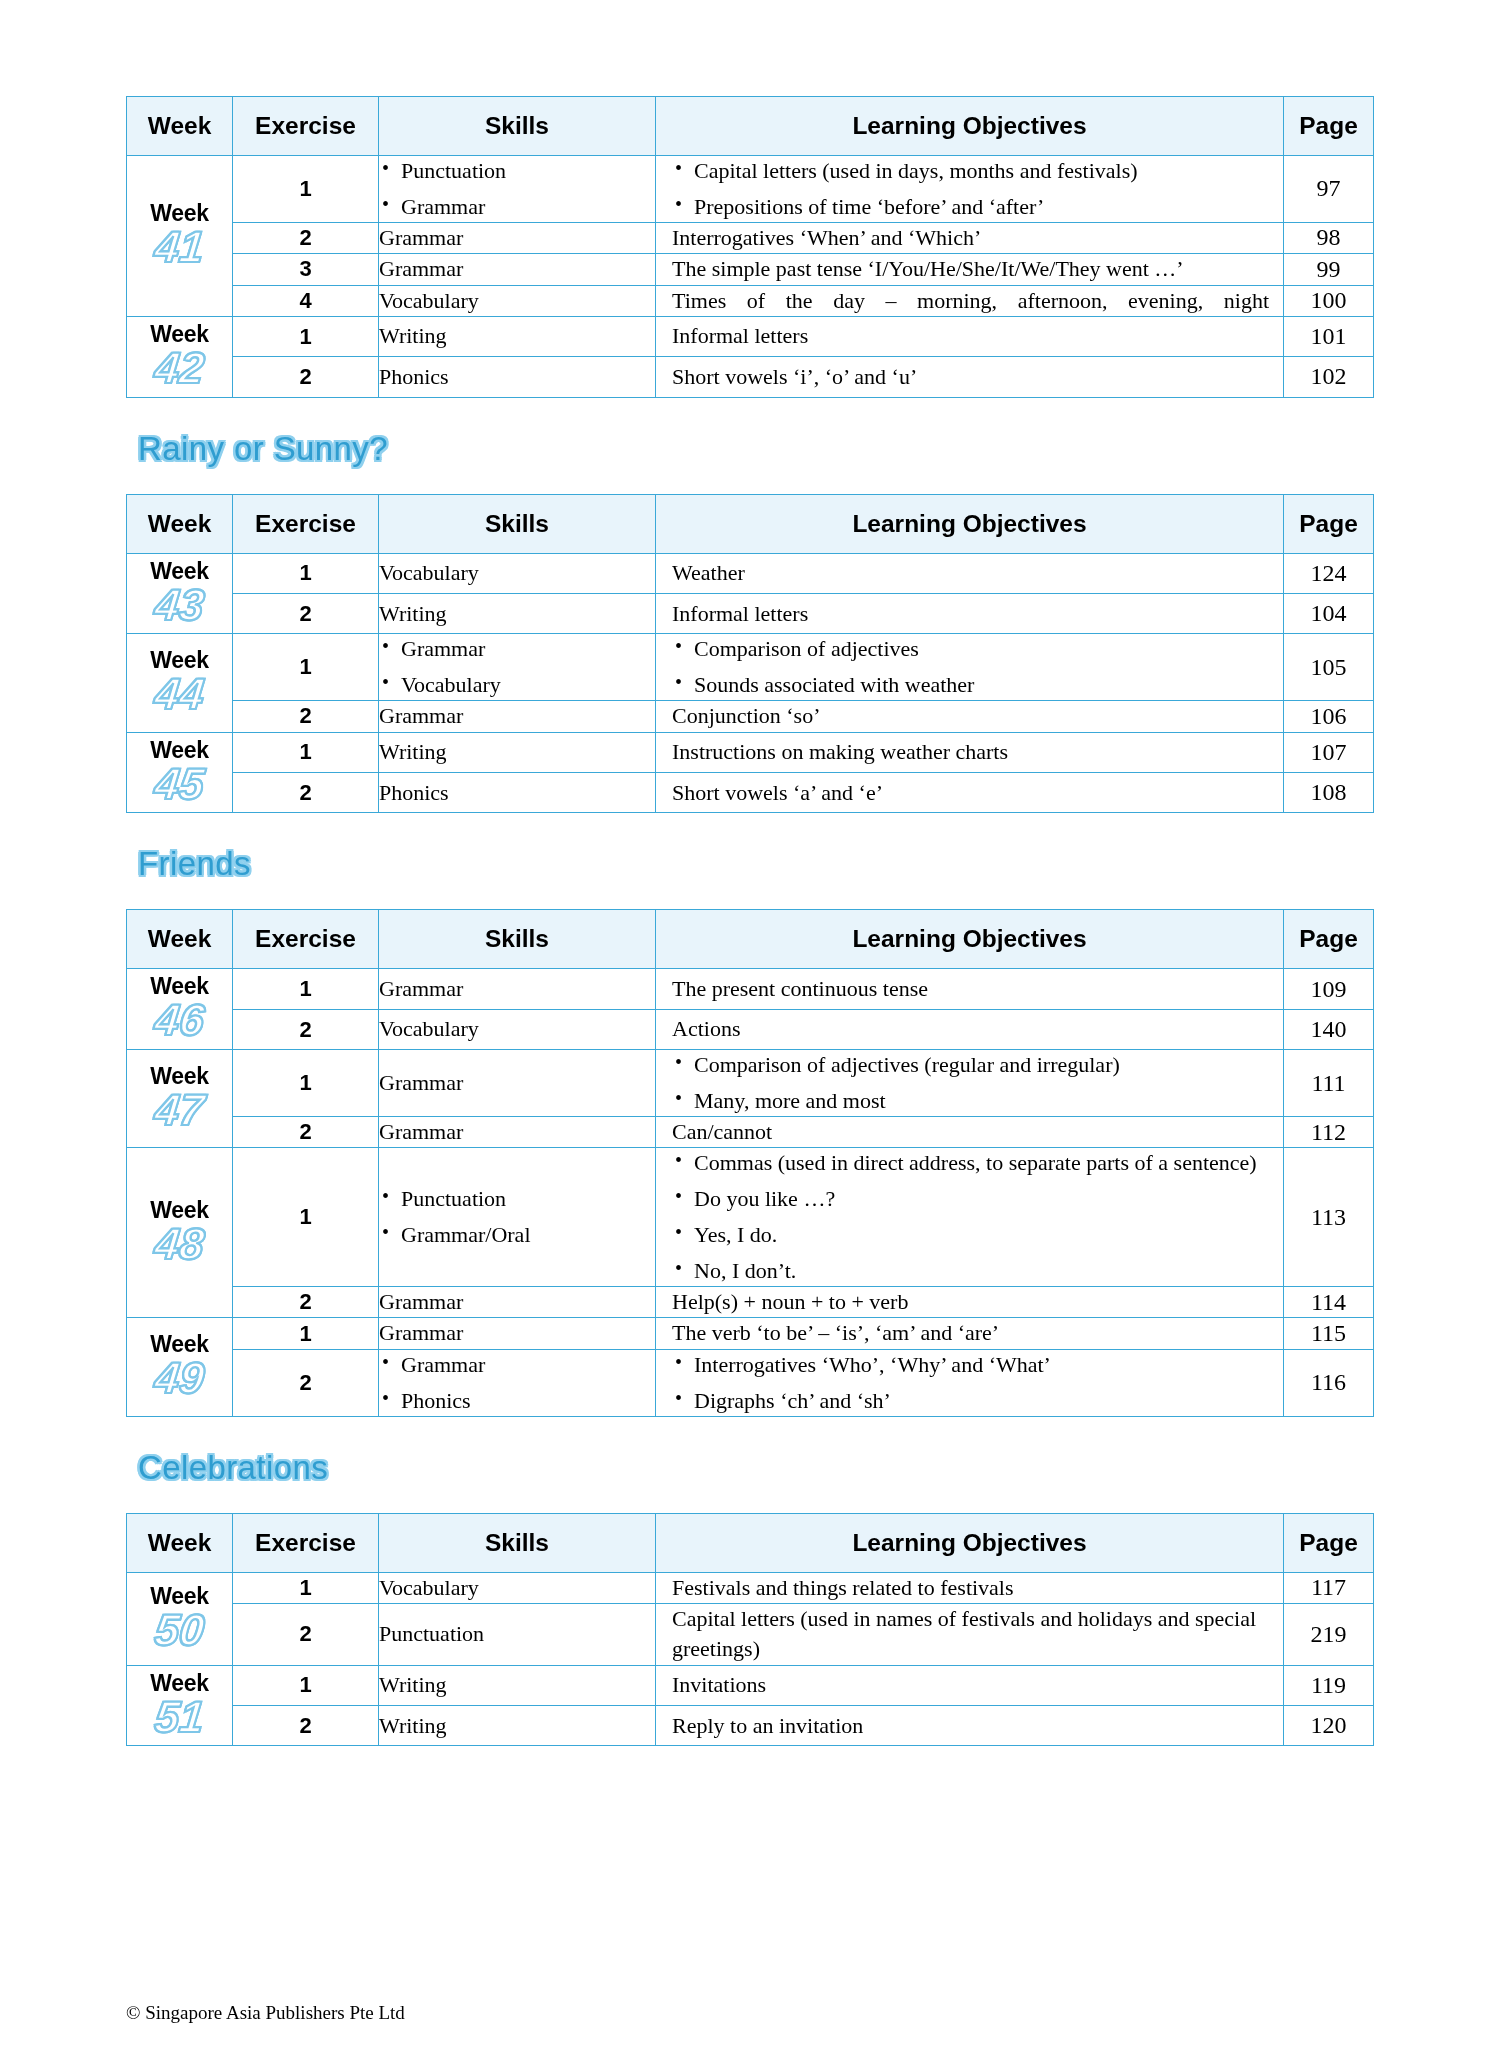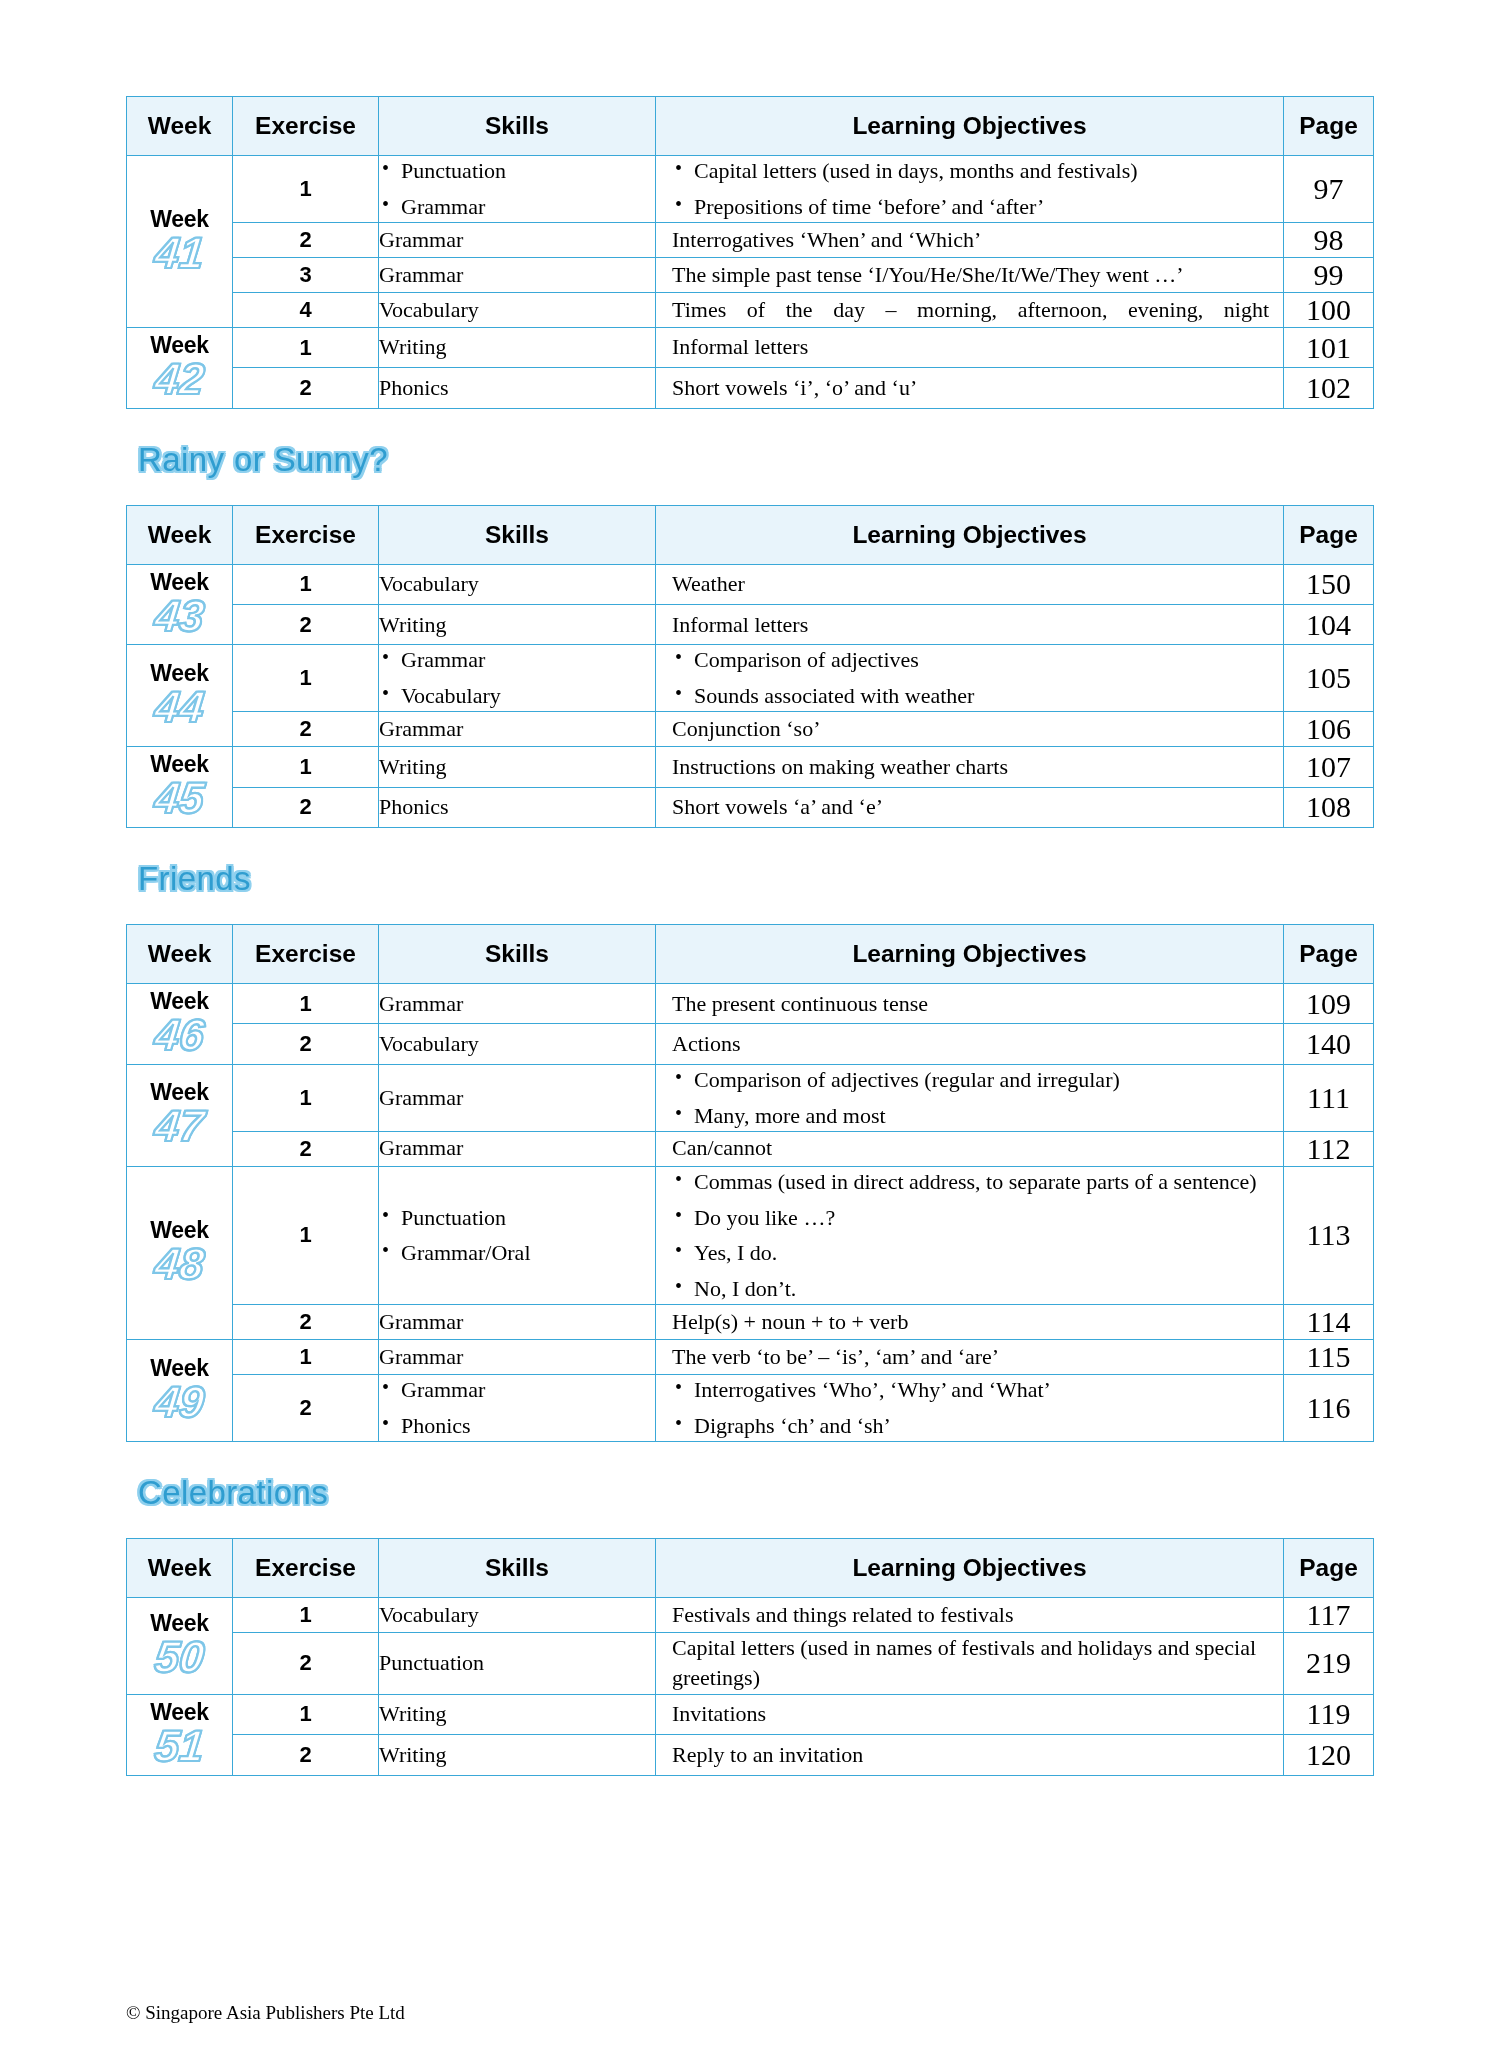--- a/index.html
+++ b/index.html
@@ -90,21 +90,21 @@
   }
 
   .ex-cell {
     text-align: center;
     font-family: "Liberation Sans", sans-serif;
     font-weight: bold;
     font-size: 22px;
   }
   .page-cell {
     text-align: center;
-    font-size: 30px;
+    font-size: 24px;
     font-family: "Liberation Serif", serif;
   }
 
   .cell-pad {
     padding: 11px 13px;
     font-size: 22px;
     line-height: 1.38;
   }
   .cell-pad.obj { padding-left: 16px; padding-right: 14px; margin-top: 36px; }
   .cell-pad.justify { text-align: justify; text-align-last: justify; }
@@ -263,21 +263,21 @@
           </thead>
           <tbody>
             <tr>
               <td class="week-cell" rowspan="2">
                 <span class="week-word">Week</span>
                 <span class="week-num">43</span>
               </td>
               <td class="ex-cell">1</td>
               <td class="cell-pad ">Vocabulary</td>
               <td class="cell-pad obj">Weather</td>
-              <td class="page-cell">150</td>
+              <td class="page-cell">124</td>
             </tr>
             <tr>
               <td class="ex-cell">2</td>
               <td class="cell-pad ">Writing</td>
               <td class="cell-pad obj">Informal letters</td>
               <td class="page-cell">104</td>
             </tr>
             <tr>
               <td class="week-cell" rowspan="2">
                 <span class="week-word">Week</span>

